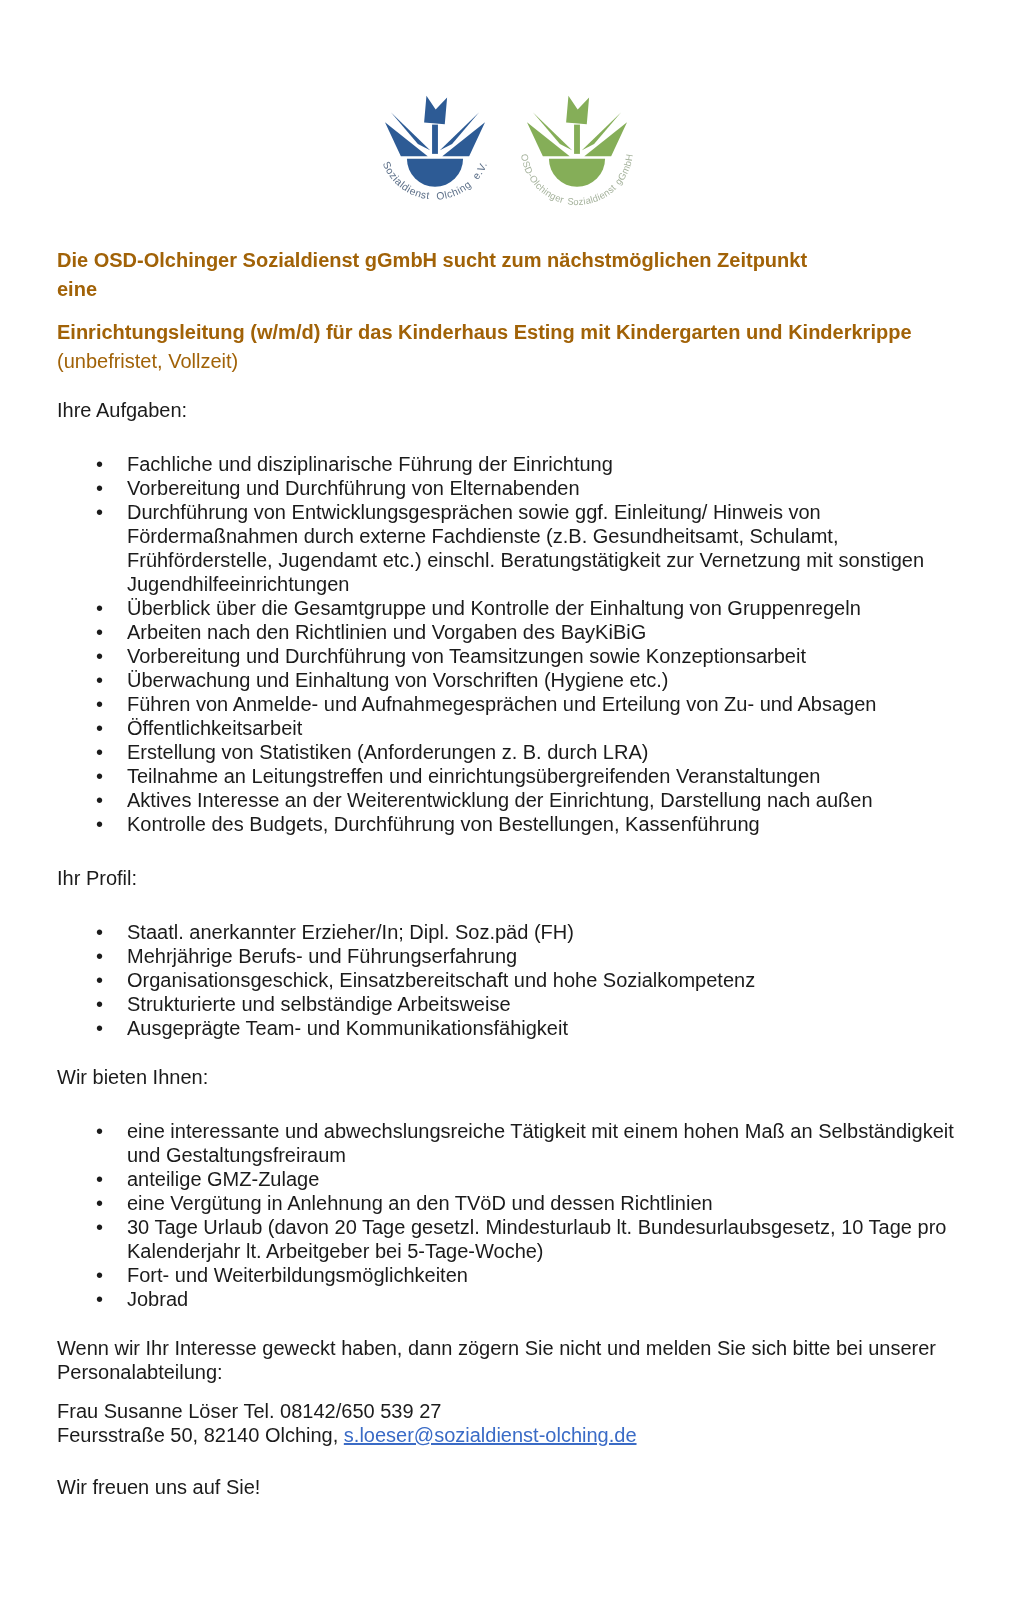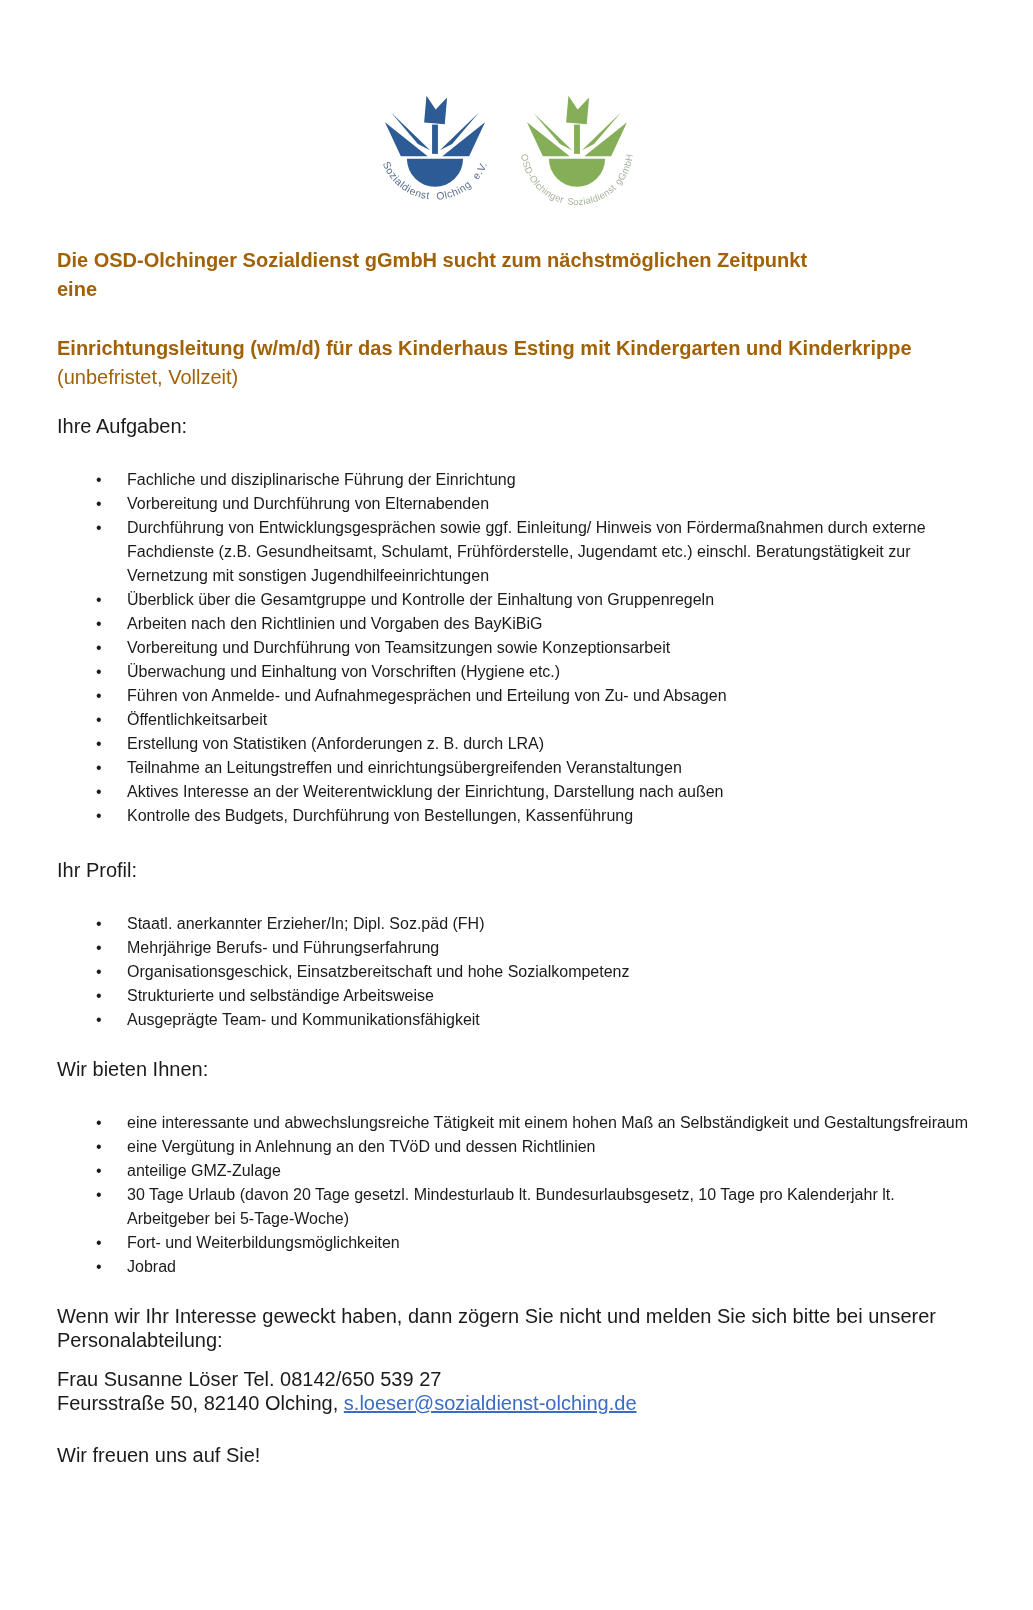--- a/index.html
+++ b/index.html
@@ -13,30 +13,30 @@
   
   .logos{display:flex;justify-content:center;gap:20px;transform:translateX(-10px)}
   .logo{width:122px;height:122px;display:block}
   .logo-curved{font-family:"Liberation Sans","DejaVu Sans",sans-serif}
   .lt-blue{font-size:8.5px;letter-spacing:.4px;word-spacing:3.5px}
   .lt-green{font-size:7.8px;letter-spacing:.2px;word-spacing:1px}
 
   
   h1,h2{font-size:20px;line-height:29px;font-weight:bold;margin:0;color:#a16207}
   h1{margin-top:36px}
-  h2{margin-top:30px}
+  h2{margin-top:14px}
   h2 .normal{font-weight:normal}
 
   
   .label,p{font-size:20px;line-height:24px;margin:0}
   #tasks-label{margin-top:22px}
   #profile-label{margin-top:30px}
   #offer-label{margin-top:25px}
 
-  ul{list-style:none;margin:30px 0 0 0;padding:0;font-size:16px;line-height:24px}
+  ul{list-style:none;margin:30px 0 0 0;padding:0;font-size:20px;line-height:24px}
   li{position:relative;padding-left:70px}
   li::before{content:"\2022";position:absolute;left:39px;top:0;color:#1b1b1b}
 
   #closing{margin-top:25px}
   #contact{margin-top:15px}
   #farewell{margin-top:28px}
   .bold{font-weight:normal}
   a.email{color:#3a6bc6;text-decoration:underline;cursor:pointer}
 </style>
 </head>
@@ -113,22 +113,22 @@
       <li>Mehrjährige Berufs- und Führungserfahrung</li>
       <li>Organisationsgeschick, Einsatzbereitschaft und hohe Sozialkompetenz</li>
       <li>Strukturierte und selbständige Arbeitsweise</li>
       <li>Ausgeprägte Team- und Kommunikationsfähigkeit</li>
     </ul>
 
   <p class="label" id="offer-label">Wir bieten Ihnen:</p>
   <ul id="offer-list">
 
   <li>eine interessante und abwechslungsreiche Tätigkeit mit einem hohen Maß an Selbständigkeit und Gestaltungsfreiraum</li>
+      <li>anteilige GMZ-Zulage</li>
       <li>eine Vergütung in Anlehnung an den TVöD und dessen Richtlinien</li>
-      <li>anteilige GMZ-Zulage</li>
       <li>30 Tage Urlaub (davon 20 Tage gesetzl. Mindesturlaub lt. Bundesurlaubsgesetz, 10 Tage pro Kalenderjahr lt. Arbeitgeber bei 5-Tage-Woche)</li>
       <li>Fort- und Weiterbildungsmöglichkeiten</li>
       <li>Jobrad</li>
     </ul>
 
   <p id="closing">Wenn wir Ihr Interesse geweckt haben, dann zögern Sie nicht und melden Sie sich bitte bei unserer Personalabteilung:</p>
 
   <p id="contact"><span class="bold">Frau Susanne Löser</span> <span>Tel. 08142/650 539 27</span><br><span>Feursstraße 50, 82140 Olching,</span> <a class="email" href="#">s.loeser@sozialdienst-olching.de</a></p>
 
   <p id="farewell">Wir freuen uns auf Sie!</p>

